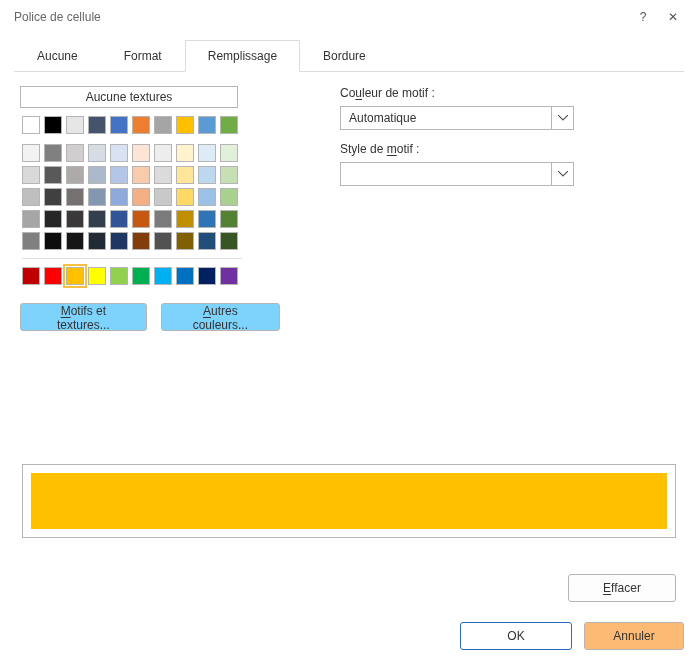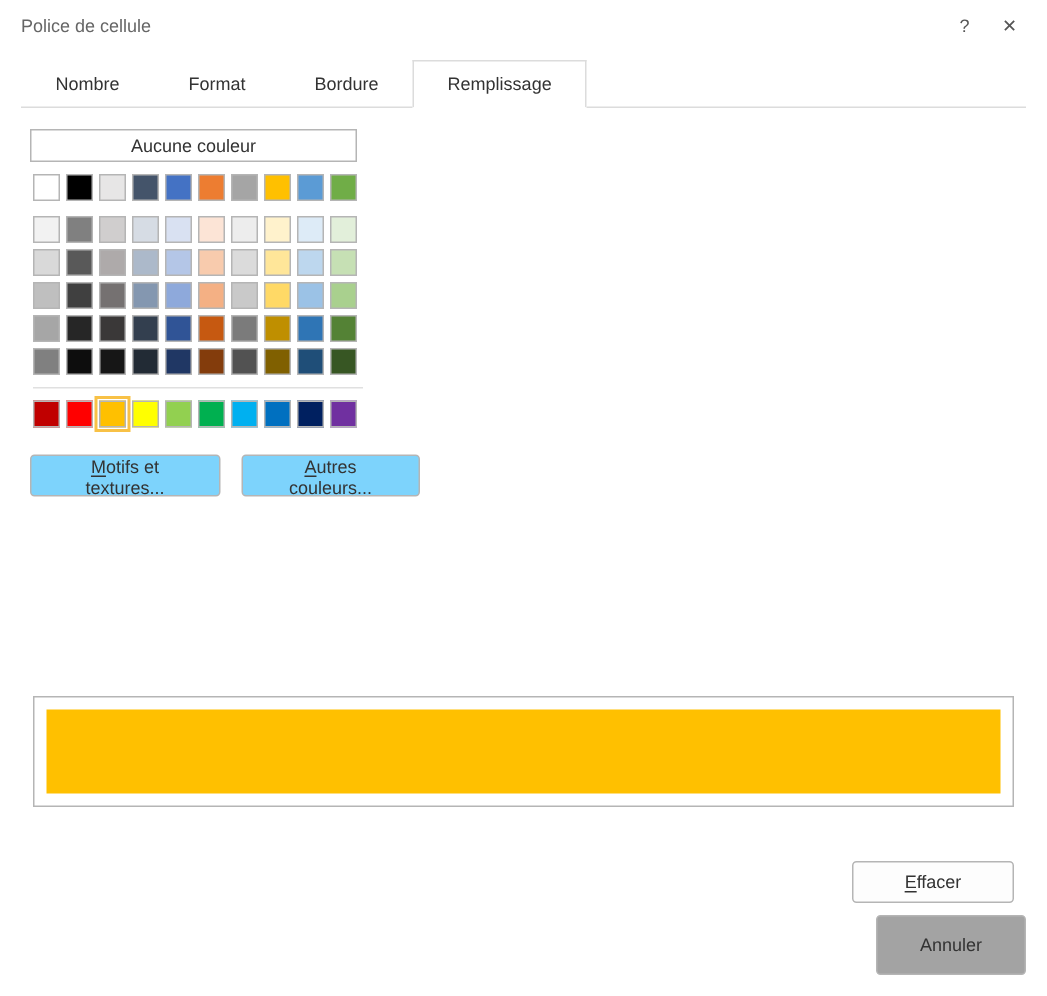--- a/index.html
+++ b/index.html
@@ -25,43 +25,43 @@
 .combo-text{flex:1;padding:0 8px;line-height:22px}
 .combo-btn{width:22px;border-left:1px solid #b5b5b5;display:flex;align-items:center;justify-content:center;cursor:pointer}
 .preview-wrap{position:absolute;left:22px;right:22px;top:464px}
 .preview-lbl{margin-bottom:4px}
 .preview-box{border:1px solid #b5b5b5;padding:8px;height:74px}
 .preview-swatch{width:100%;height:100%}
 .clear-row{position:absolute;right:22px;top:574px}
 .clear-btn{width:108px;height:28px;border:1px solid #b5b5b5;background:#fdfdfd;border-radius:3px;cursor:pointer}
 .footer{position:absolute;right:14px;bottom:14px;display:flex;gap:12px}
 .footer .ok{width:112px;height:28px;border:1px solid #2a6bbf;background:#fff;border-radius:3px;cursor:pointer}
-.footer .cancel{width:100px;height:40px;border:1px solid #b5b5b5;background:#a3a3a3;border-radius:3px;cursor:pointer}
+.footer .cancel{width:100px;height:28px;border:1px solid #b5b5b5;background:#fdba74;border-radius:3px;cursor:pointer}
 .underline{text-decoration:underline;text-decoration-thickness:1px;text-underline-offset:2px}
 </style>
 </head>
 <body>
 
 <div class="titlebar">
   <div class="title">Police de cellule</div>
   <div class="title-btn">?</div>
   <div class="title-btn">✕</div>
 </div>
 
 <div class="content">
   <div class="tabs" id="tabs">
-      <div class="tab">Nombre</div>
+      <div class="tab">Aucune</div>
       <div class="tab">Format</div>
+      <div class="tab active">Remplissage</div>
       <div class="tab">Bordure</div>
-      <div class="tab active">Remplissage</div>
     </div>
 
   <div class="panel">
     <div class="col" style="width:260px">
-      <button class="sel-btn">Aucune couleur</button>
+      <button class="sel-btn">Aucune textures</button>
       <div class="swatch-grid" id="theme-row">
           <div class="swatch" style="background: rgb(255, 255, 255);"></div>
           <div class="swatch" style="background: rgb(0, 0, 0);"></div>
           <div class="swatch" style="background: rgb(231, 230, 230);"></div>
           <div class="swatch" style="background: rgb(68, 84, 106);"></div>
           <div class="swatch" style="background: rgb(68, 114, 196);"></div>
           <div class="swatch" style="background: rgb(237, 125, 49);"></div>
           <div class="swatch" style="background: rgb(165, 165, 165);"></div>
           <div class="swatch" style="background: rgb(255, 192, 0);"></div>
           <div class="swatch" style="background: rgb(91, 155, 213);"></div>
@@ -132,28 +132,50 @@
           <div class="swatch" style="background: rgb(0, 112, 192);"></div>
           <div class="swatch" style="background: rgb(0, 32, 96);"></div>
           <div class="swatch" style="background: rgb(112, 48, 160);"></div>
         </div>
       <div class="btn-row">
         <button class="push-btn"><span id="fe"><span class="underline">M</span>otifs et textures...</span></button>
         <button class="push-btn"><span id="mc"><span class="underline">A</span>utres couleurs...</span></button>
       </div>
     </div>
 
+    <div class="col">
+      <div class="label" id="pcl">Co<span class="underline">u</span>leur de motif :</div>
+      <div class="combo">
+        <div class="combo-text">Automatique</div>
+        <div class="combo-btn">
+            <svg width="10" height="6">
+              <path d="M0 0 L5 5 L10 0" fill="none" stroke="#555" stroke-width="1.2"></path>
+            </svg>
+          </div>
+      </div>
+      <div style="height:12px"></div>
+      <div class="label" id="psl">Style de <span class="underline">m</span>otif :</div>
+      <div class="combo">
+        <div class="combo-text"></div>
+        <div class="combo-btn">
+            <svg width="10" height="6">
+              <path d="M0 0 L5 5 L10 0" fill="none" stroke="#555" stroke-width="1.2"></path>
+            </svg>
+          </div>
+      </div>
+    </div>
   </div>
 </div>
 
 <div class="preview-wrap">
   <div class="preview-box">
     <div class="preview-swatch" id="preview-swatch" style="background: rgb(255, 192, 0);"></div>
   </div>
 </div>
 
 <div class="clear-row">
   <button class="clear-btn" id="clrb"><span class="underline">E</span>ffacer</button>
 </div>
 
 <div class="footer">
+  <button class="ok">OK</button>
   <button class="cancel">Annuler</button>
 </div>
 
 </body></html>

